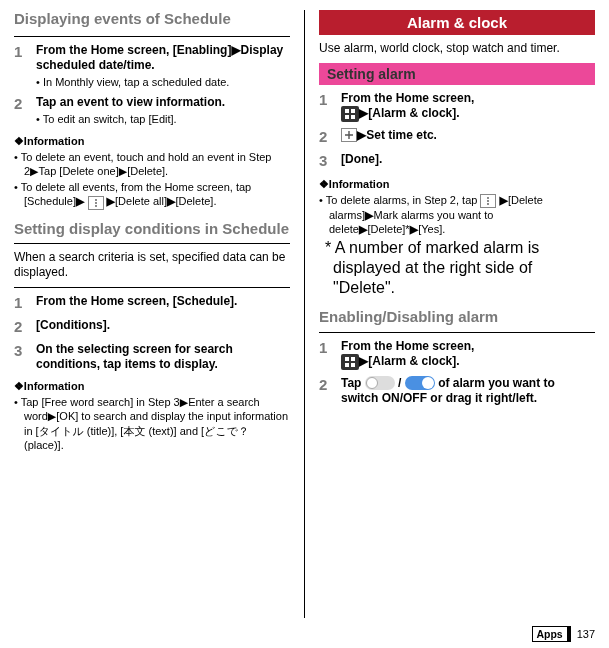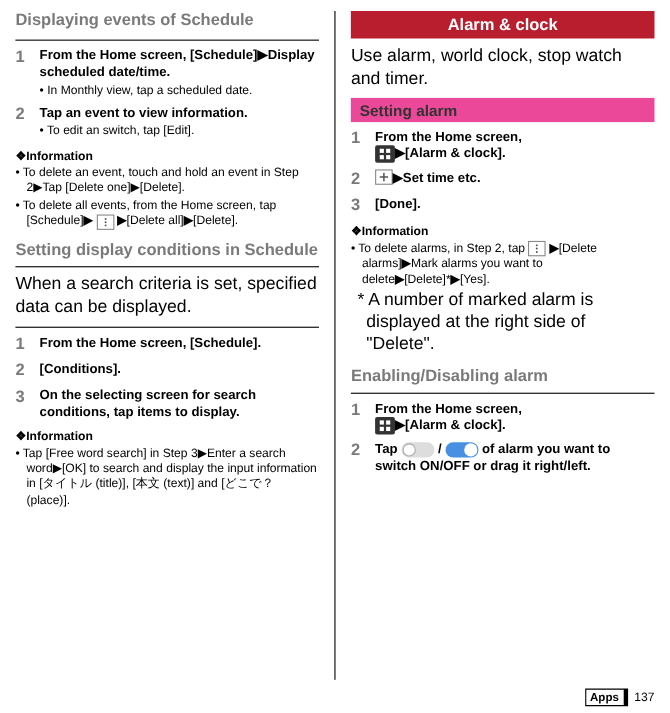--- a/index.html
+++ b/index.html
@@ -14,21 +14,21 @@
 .step { display: flex; margin-bottom: 6px; }
 .step-num { color: #7a7a7a; font-weight: bold; font-size: 15px; width: 22px; flex-shrink: 0; line-height: 1.2; }
 .step-body { flex: 1; line-height: 1.25; }
 .step-title { font-weight: bold; font-size: 12px; }
 .bullet { font-size: 11px; line-height: 1.3; padding-left: 8px; text-indent: -8px; margin-top: 2px; }
 .bullet::before { content: "• "; }
 .info { font-weight: bold; font-size: 11px; margin-top: 8px; margin-bottom: 2px; }
 .info-item { font-size: 11px; line-height: 1.3; padding-left: 10px; text-indent: -10px; margin-bottom: 2px; }
 .info-item::before { content: "• "; }
 .note-item { font-size: 16px; line-height: 1.25; padding-left: 14px; text-indent: -8px; margin-bottom: 2px; }
-.intro { font-size: 16px; line-height: 1.3; margin-bottom: 6px; }
+.intro { font-size: 12px; line-height: 1.3; margin-bottom: 6px; }
 .divider { border: none; border-top: 1px solid #000; margin: 6px 0; }
 .icon-menu { display:inline-flex; width:16px; height:14px; border:1px solid #888; vertical-align:middle; align-items:center; justify-content:center; background:#fff; }
 .icon-menu svg { display:block; }
 .icon-apps { display:inline-flex; width:18px; height:16px; background:#333; color:#fff; vertical-align:middle; align-items:center; justify-content:center; border-radius:2px; }
 .icon-apps svg { display:block; }
 .icon-plus { display:inline-flex; width:16px; height:14px; border:1px solid #888; vertical-align:middle; align-items:center; justify-content:center; background:#fff; }
 .toggle { display:inline-block; width:30px; height:14px; border-radius:7px; vertical-align:middle; position:relative; }
 .toggle::after { content:""; position:absolute; width:12px; height:12px; border-radius:50%; top:1px; }
 .toggle.off { background:#ddd; }
 .toggle.off::after { left:1px; background:#fff; border:1px solid #aaa; width:10px; height:10px; }
@@ -44,21 +44,21 @@
 <div class="page">
 
   <div class="col">
     <div class="h1">Displaying events of Schedule</div>
     <hr class="divider">
 
     <div class="step">
       <div class="step-num">1</div>
       <div class="step-body">
         <div class="step-title">
-          <span>From the Home screen, [</span><span>Schedule</span><span>]</span><span class="arrow">▶</span><span>Display scheduled date/time.</span>
+          <span>From the Home screen, [</span><span>Enabling</span><span>]</span><span class="arrow">▶</span><span>Display scheduled date/time.</span>
         </div>
         <div class="bullet">In Monthly view, tap a scheduled date.</div>
       </div>
     </div>
 
     <div class="step">
       <div class="step-num">2</div>
       <div class="step-body">
         <div class="step-title">Tap an event to view information.</div>
         <div class="bullet">To edit an switch, tap [Edit].</div>

